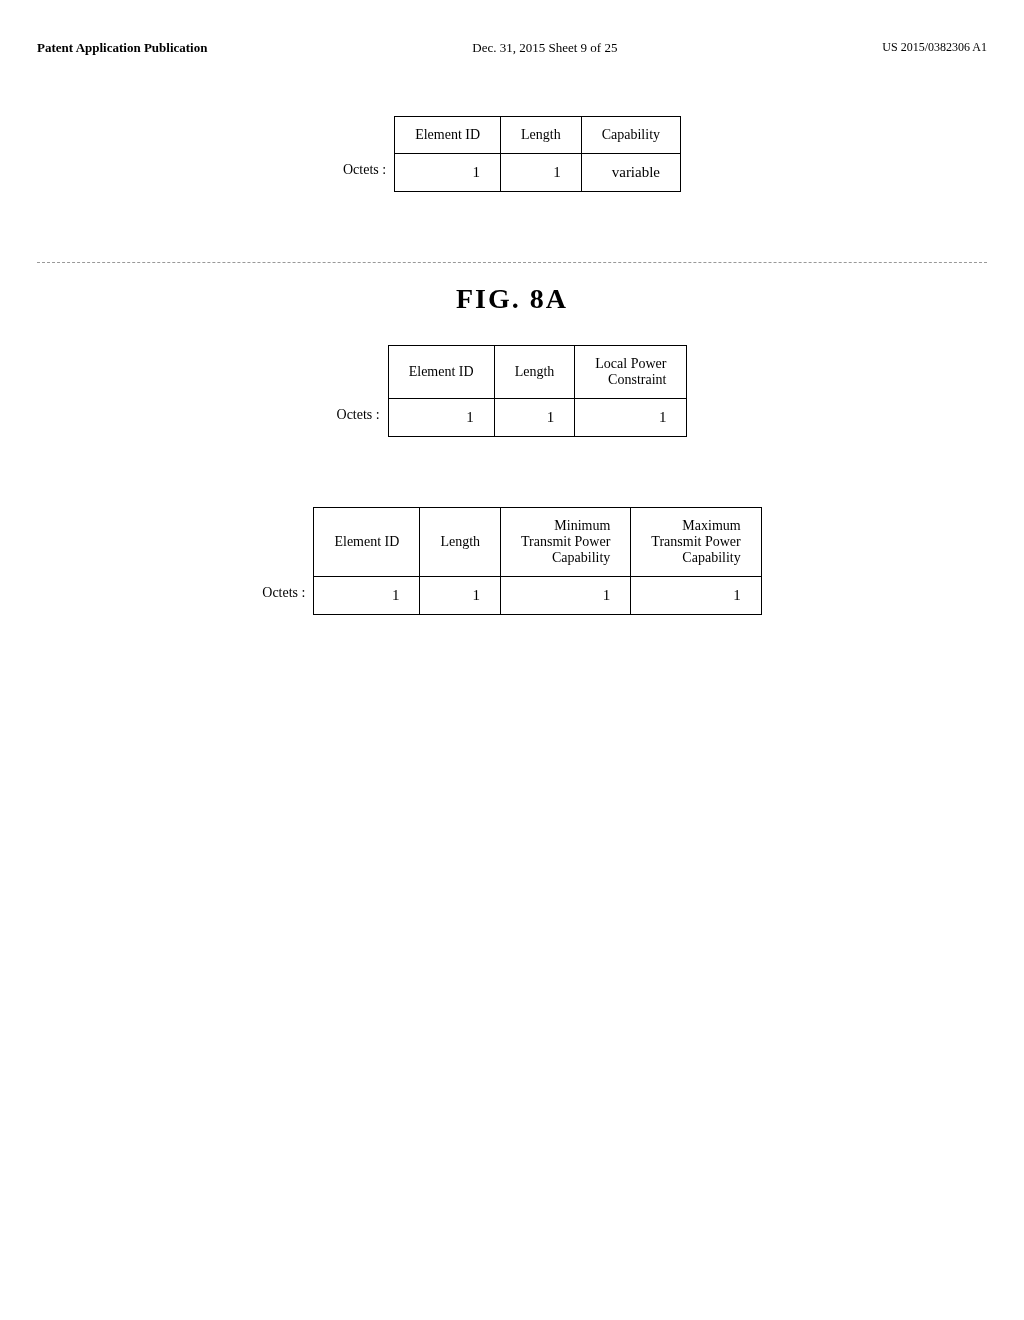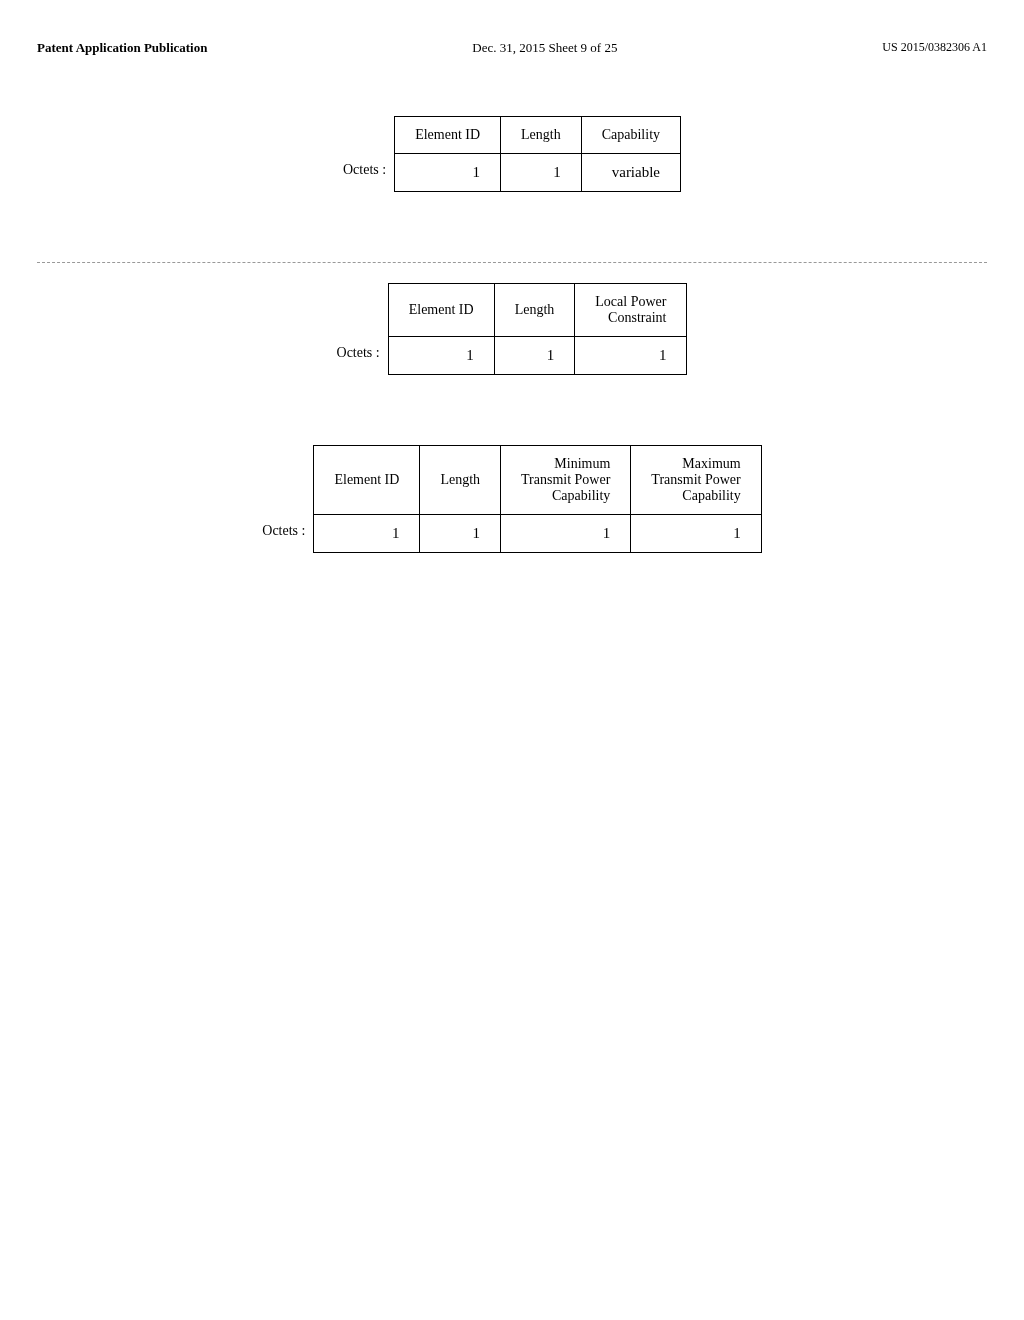--- a/index.html
+++ b/index.html
@@ -164,20 +164,21 @@
           </tr>
         </tbody>
           </table>
       </div>
     </div>
   </div>
 
   <hr class="dotted-line">
 
   <div class="figure-section">
+    <div class="fig-title">FIG.  8A</div>
 
     <div class="fig8a-table-area">
       <div class="fig7-octets">
         <span>Octets :</span>
       </div>
       <div class="value-wrapper">
         <table>
           <tbody>
               <tr class="header-row">
             <td>Element ID</td>

